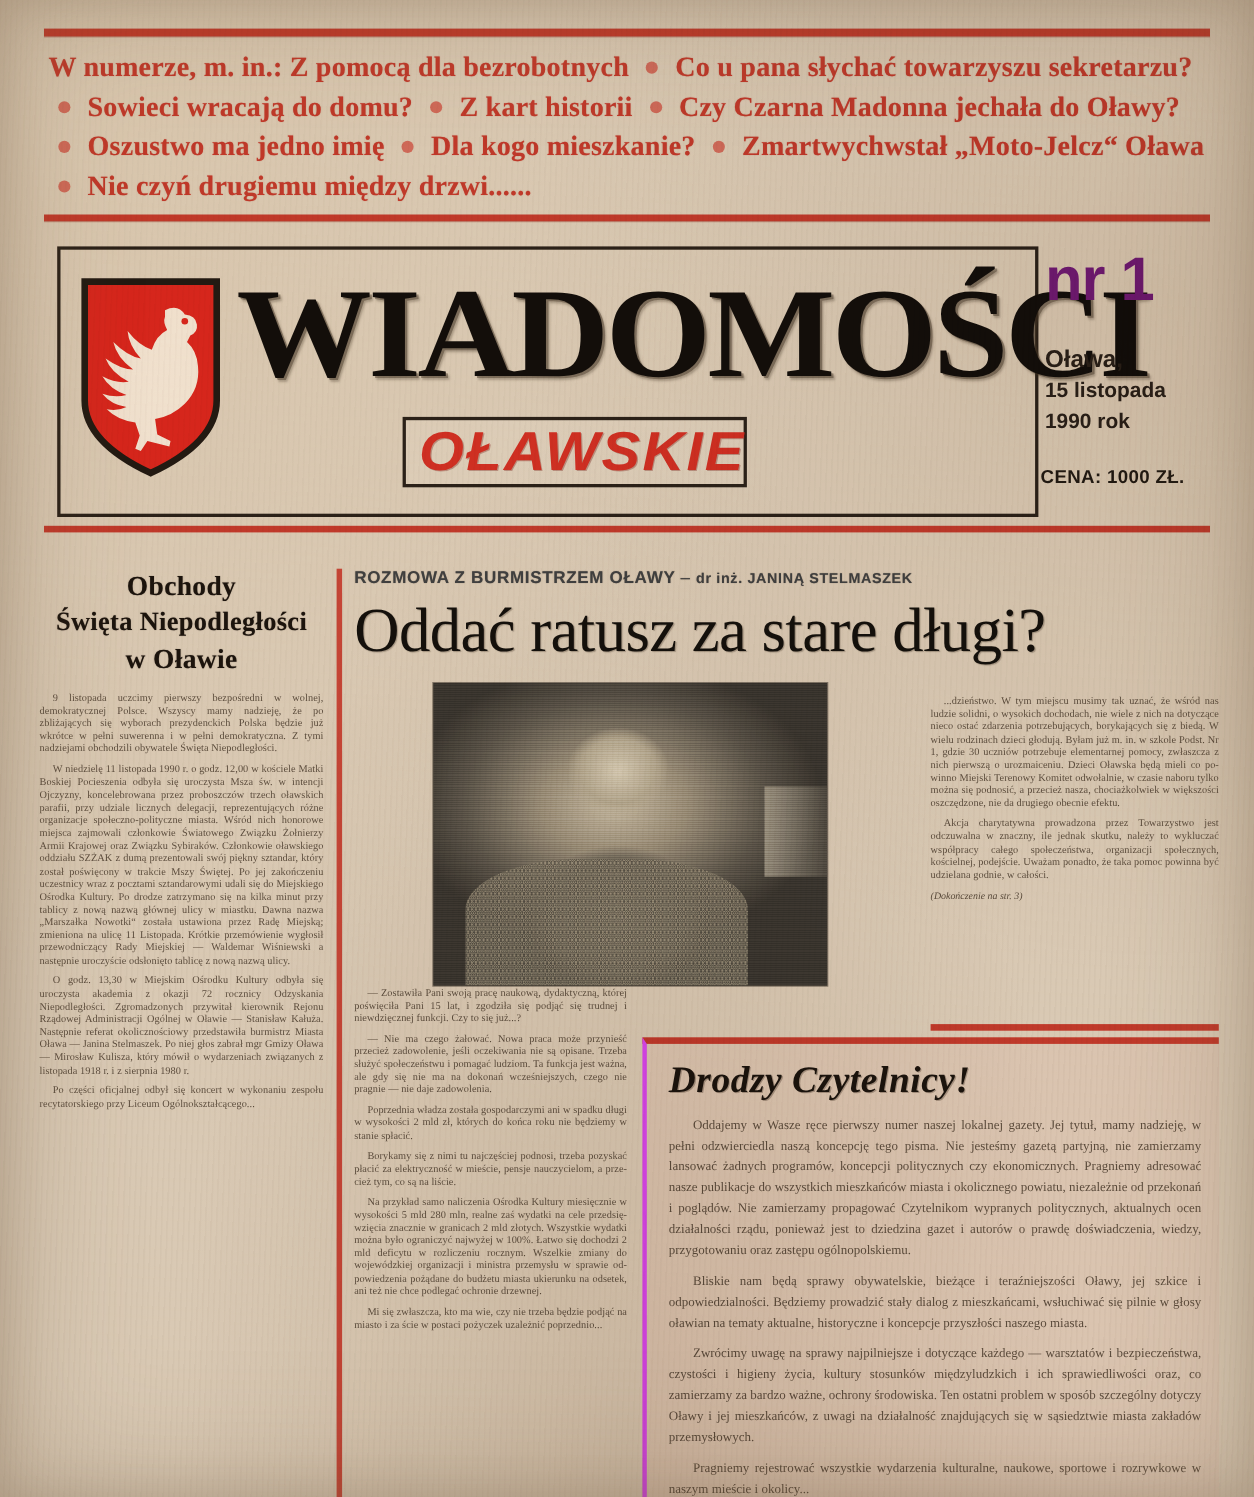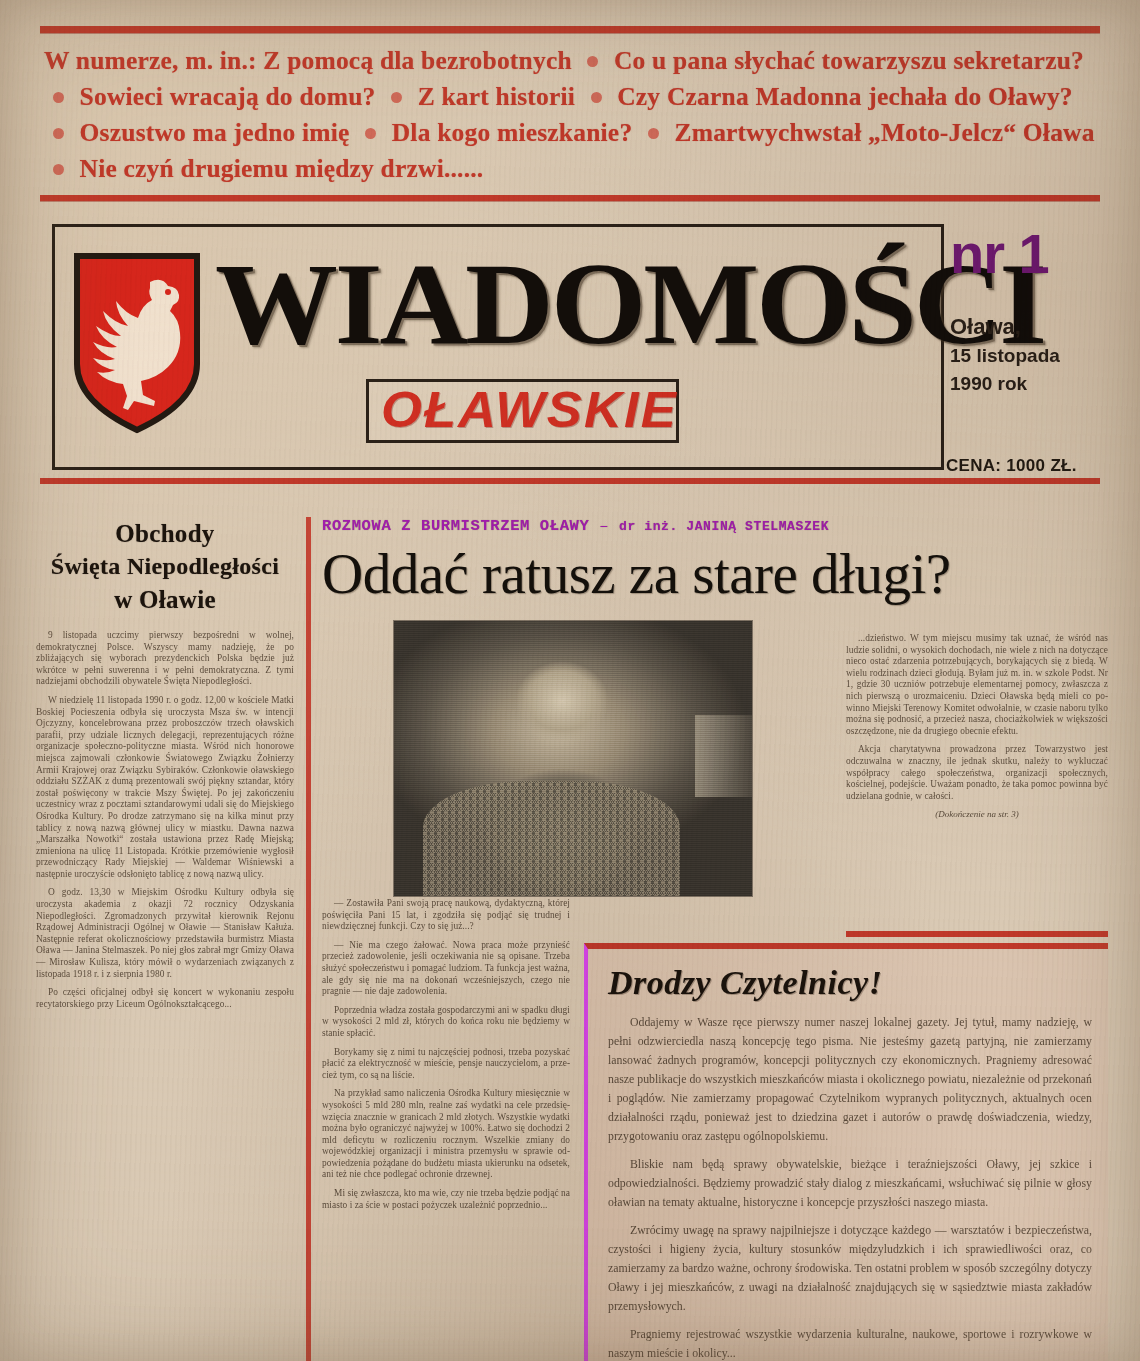--- a/index.html
+++ b/index.html
@@ -94,21 +94,21 @@
   .np-place{
     margin-top:30px;
     font-family:"Liberation Sans", sans-serif;font-weight:bold;
     font-size:22px;line-height:30px;color:#2a2018;
   }
   .np-date{
     font-family:"Liberation Sans", sans-serif;font-weight:bold;
     font-size:19px;line-height:28px;color:#2a2018;
   }
   .np-price{
-    position:absolute;left:946px;top:244px;
+    position:absolute;left:946px;top:212px;
     font-family:"Liberation Sans", sans-serif;font-weight:bold;
     font-size:17px;color:#221a12;letter-spacing:.3px;
   }
   .np-rule-bottom{position:absolute;left:40px;top:266px;width:1060px;height:6px;background:#c0392a;}
 
   
   .content{position:absolute;left:0;top:517px;width:1140px;height:855px;}
   .vrule{position:absolute;top:0;width:5px;height:100%;background:#c33a2b;opacity:.92;}
 
   
@@ -128,22 +128,22 @@
     color:#4a3b2c;
     filter:blur(.38px);
     opacity:.88;
     letter-spacing:.05px;
   }
   .bodytext p{margin:0 0 7px 0;text-indent:12px;}
 
   
   .col-center{position:absolute;left:322px;top:0;width:510px;}
   .kicker{
-    font-family:Liberation Mono, monospace;font-weight:bold;
-    font-size:15.5px;letter-spacing:.6px;color:#a21caf;
+    font-family:Liberation Sans, sans-serif;font-weight:bold;
+    font-size:15.5px;letter-spacing:.6px;color:#404040;
     white-space:nowrap;
     text-shadow:0 0 1px rgba(45,32,22,.45);
   }
   .kicker .dash{font-weight:normal;}
   .kicker .small{font-size:13px;}
   .headline{
     margin-top:8px;
     font-family:"Liberation Serif", serif;
     font-size:57px;line-height:62px;
     color:#14100b;letter-spacing:-.5px;
@@ -186,21 +186,21 @@
   }
   .cap-cols .cc{width:248px;}
   .cap-cols .bodytext{margin-top:0;}
 
   .center-lower{margin-top:2px;}
 
   
   .col-right{position:absolute;left:846px;top:116px;width:262px;}
   .col-right .bodytext{margin-top:0;}
   .jump-note{
-    margin-top:2px;text-align:center;font-style:italic;
+    margin-top:2px;text-align:left;font-style:italic;
     font-family:"Liberation Serif", serif;font-size:9px;color:#4a3b2c;
     filter:blur(.4px);opacity:.9;
   }
   .red-sep{position:absolute;left:846px;top:414px;width:262px;height:6px;background:#c0392a;}
 
   
   .letter-box{
     position:absolute;left:584px;top:426px;width:524px;height:430px;
     border-left:4px solid #d946ef;
     border-top:6px solid #c0392a;

